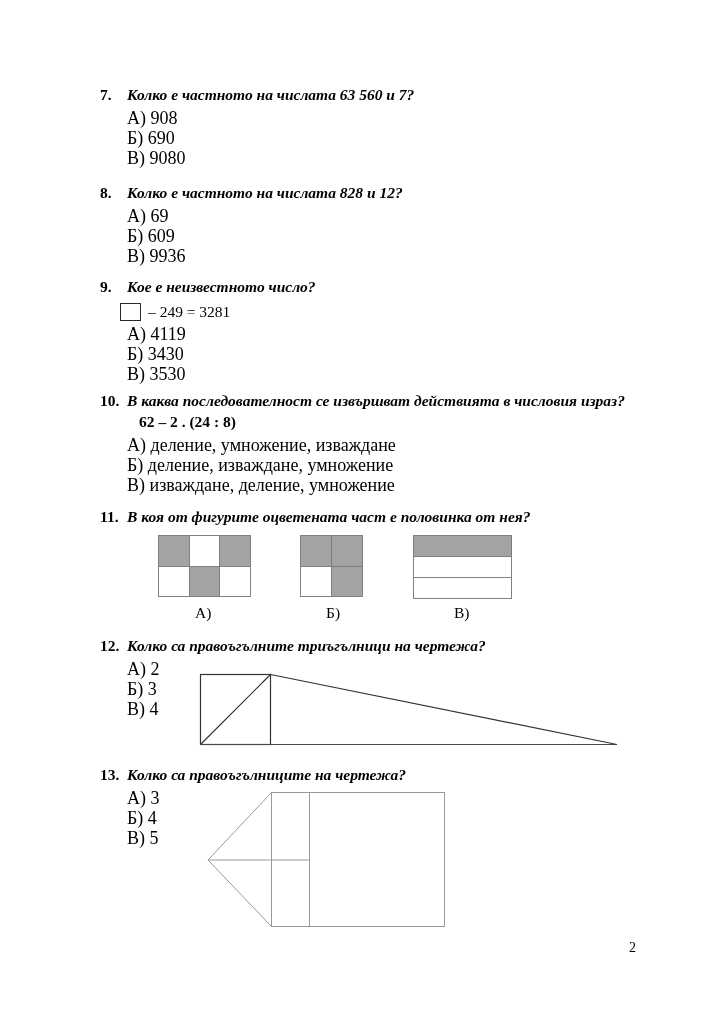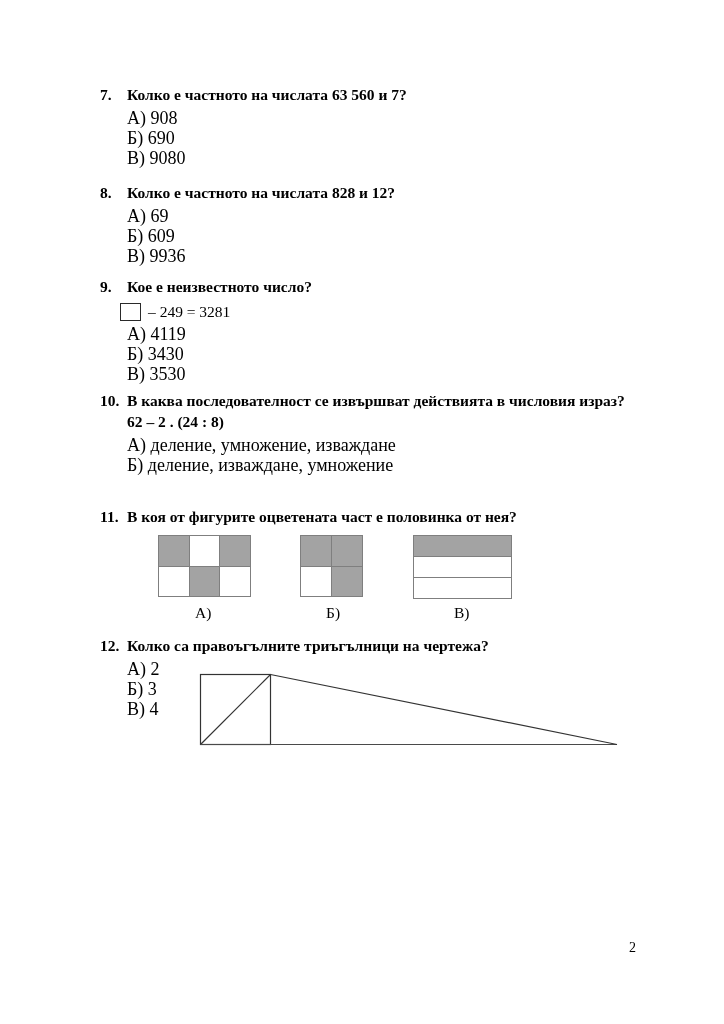--- a/index.html
+++ b/index.html
@@ -9,33 +9,33 @@
     width: 724px;
     height: 1024px;
     background: #ffffff;
     font-family: "Liberation Serif", "DejaVu Serif", serif;
     color: #000000;
     overflow: hidden;
   }
   .question { position: absolute; left: 100px; width: 575px; }
   .q-title { display: flex; font-weight: bold; font-size: 15.5px; line-height: 20px; }
   .q-num { flex: 0 0 27px; }
-  .q-text { flex: 1 1 auto; }
+  .q-text { flex: 1 1 auto; font-style: italic; }
   .options { margin-left: 27px; margin-top: 3px; }
   .option { font-size: 18px; line-height: 20px; white-space: pre; }
   .equation {
     margin-left: 20px; margin-top: 3px; height: 21px;
     display: flex; align-items: flex-end;
     font-weight: normal; font-size: 15.5px;
   }
   .unknown-box {
     width: 21px; height: 18px; border: 1.5px solid #2a2a2a;
     display: inline-block; margin-right: 7px; background: #ffffff;
   }
-  .expression { margin-left: 27px; font-weight: bold; font-size: 15.5px; line-height: 21px; }
+  .expression { margin-left: 39px; font-weight: bold; font-size: 15.5px; line-height: 21px; }
 
   
   .fig { position: absolute; border: 1px solid #7f7f7f; background: #7f7f7f; display: grid; gap: 1px; }
   .fig-a { left: 58px;  top: 28px; width: 93px; height: 62px; }
   .fig-b { left: 200px; top: 28px; width: 63px; height: 62px; }
   .fig-c { left: 313px; top: 28px; width: 99px; height: 64px; }
   .fig .cell { background: #ffffff; }
   .fig-label { position: absolute; top: 96px; font-size: 15.5px; line-height: 20px; }
   .fig-label-a { left: 95px; }
   .fig-label-b { left: 226px; }
@@ -95,20 +95,21 @@
 
   <section class="question" style="top:391px">
     <div class="q-title">
       <span class="q-num">10.</span>
       <span class="q-text">В каква последователност се извършват действията в числовия израз?</span>
     </div>
     <div class="expression">62 – 2 . (24 : 8)</div>
     <div class="options">
       <div class="option">А) деление, умножение, изваждане</div>
       <div class="option">Б) деление, изваждане, умножение</div>
+      <div class="option">В) изваждане, деление, умножение</div>
     </div>
   </section>
 
   <section class="question" style="top:507px; height:130px">
     <div class="q-title">
       <span class="q-num">11.</span>
       <span class="q-text">В коя от фигурите оцветената част е половинка от нея?</span>
     </div>
     <div class="fig fig-a" style="grid-template-columns: repeat(3, 1fr);">
         <div class="cell" style="background: rgb(163, 163, 163);"></div>
@@ -145,16 +146,34 @@
       <div class="option">В) 4</div>
     </div>
     <svg class="drawing drawing-q12" width="424" height="75" viewBox="0 0 424 75">
       <rect x="5.5" y="2.5" width="70" height="70" fill="none" stroke="#333333" stroke-width="1.2"></rect>
       <line x1="5.5" y1="72.5" x2="75.5" y2="2.5" stroke="#333333" stroke-width="1.2"></line>
       <line x1="5.5" y1="72.5" x2="422" y2="72.5" stroke="#4a4a4a" stroke-width="1"></line>
       <line x1="75.5" y1="2.5" x2="422" y2="72.5" stroke="#333333" stroke-width="1.2"></line>
     </svg>
   </section>
 
+  <section class="question" style="top:765px; height:170px">
+    <div class="q-title">
+      <span class="q-num">13.</span>
+      <span class="q-text">Колко са правоъгълниците на чертежа?</span>
+    </div>
+    <div class="options">
+      <div class="option">А) 3</div>
+      <div class="option">Б) 4</div>
+      <div class="option">В) 5</div>
+    </div>
+    <svg class="drawing drawing-q13" width="245" height="140" viewBox="0 0 245 140">
+      <rect x="66.5" y="2.5" width="173" height="134" fill="none" stroke="#999999" stroke-width="1"></rect>
+      <line x1="104.5" y1="2.5" x2="104.5" y2="136.5" stroke="#999999" stroke-width="1"></line>
+      <line x1="3" y1="70" x2="66.5" y2="2.5" stroke="#999999" stroke-width="1"></line>
+      <line x1="3" y1="70" x2="66.5" y2="136.5" stroke="#999999" stroke-width="1"></line>
+      <line x1="3" y1="70" x2="104.5" y2="70" stroke="#999999" stroke-width="1"></line>
+    </svg>
+  </section>
 
   <div class="page-number">2</div>
 
 </div>
 
 </body></html>

